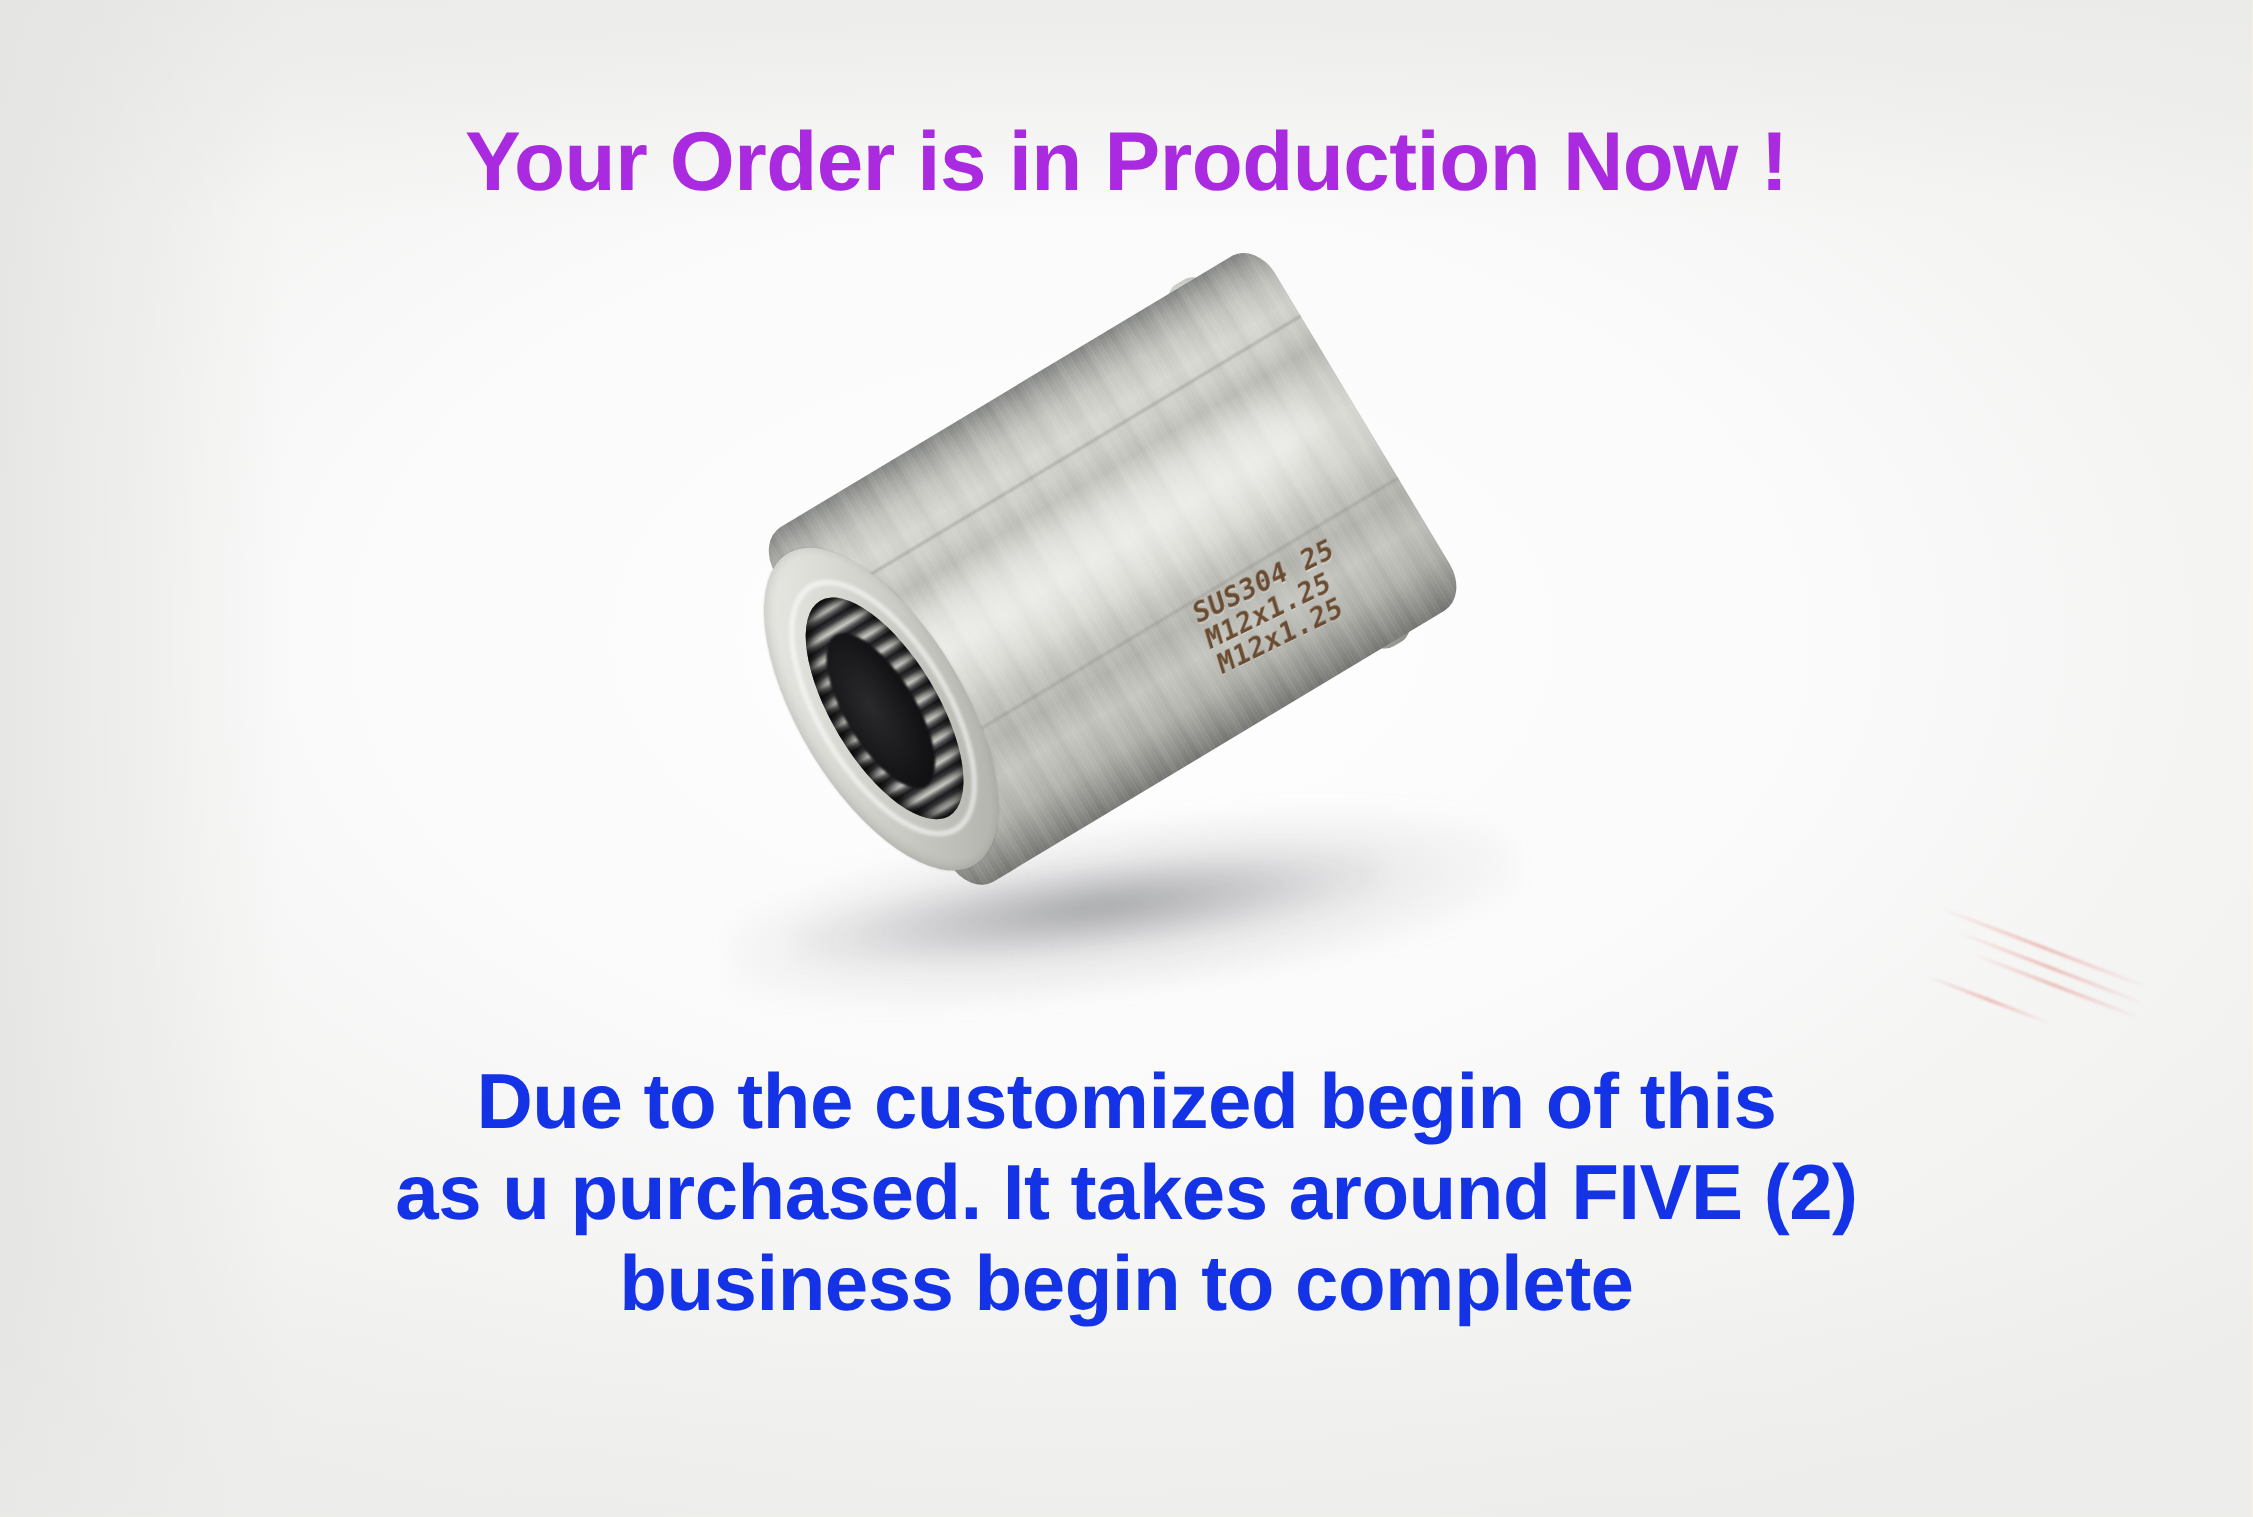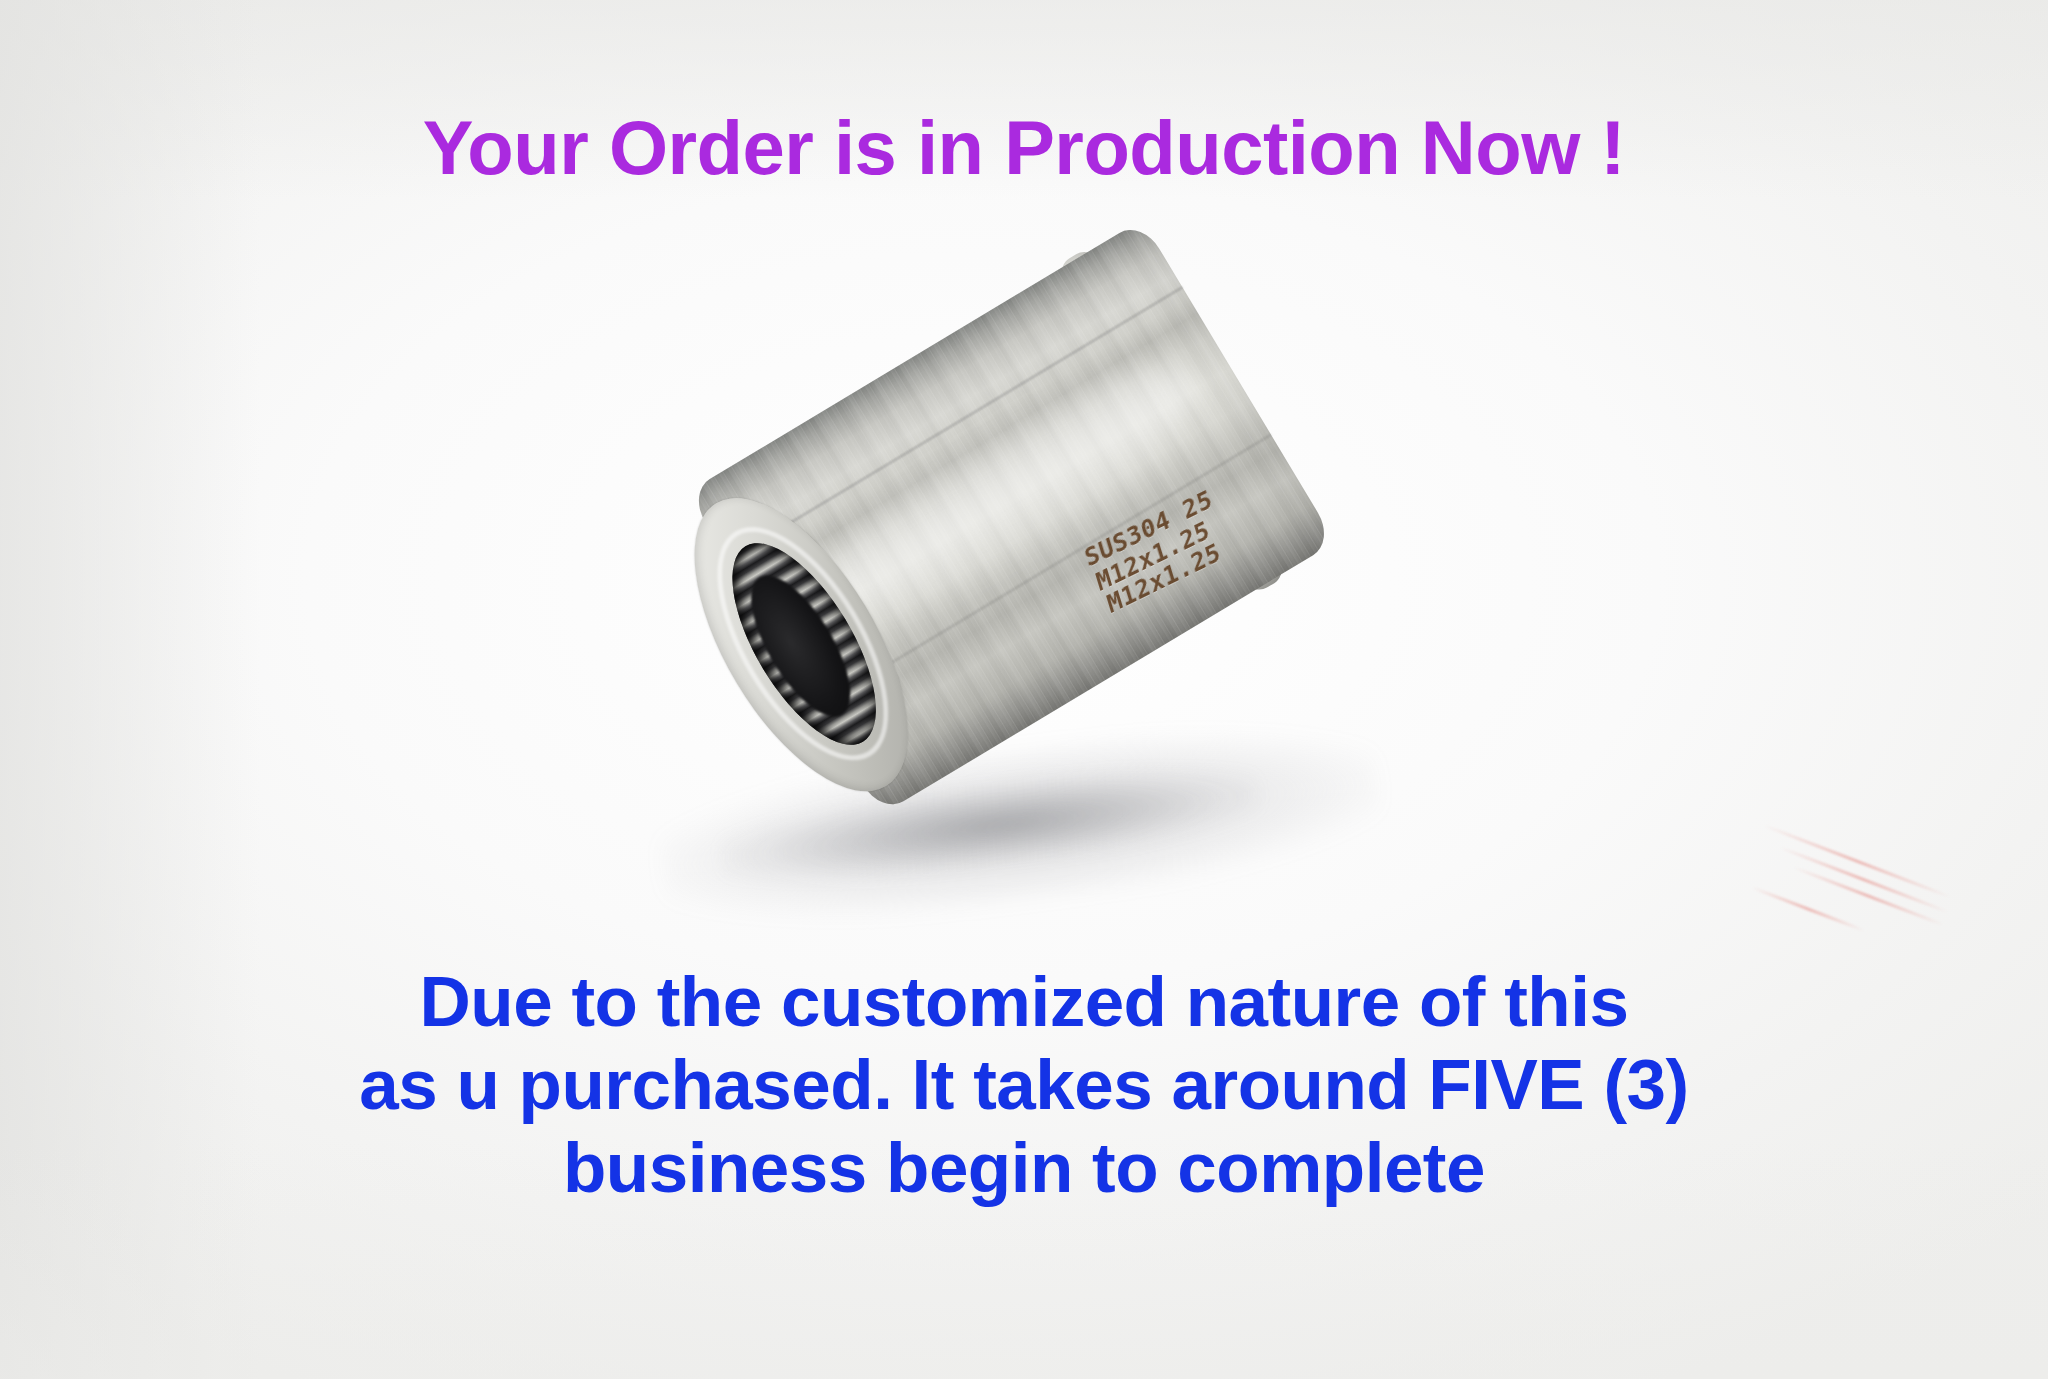--- a/index.html
+++ b/index.html
@@ -344,18 +344,18 @@
         <div class="nut-chamfer"></div>
         <div class="nut-bore">
           <div class="nut-bore-inner"></div>
         </div>
       </div>
 
     </div>
   </div>
 
   <div class="body-copy" style="color:#1433e6;">
-    <span class="bline">Due to the customized nature of this</span>
-    <span class="bline">as u purchased. It takes around FIVE (3)</span>
+    <span class="bline">Due to the customized begin of this</span>
+    <span class="bline">as u purchased. It takes around FIVE (2)</span>
     <span class="bline">business begin to complete</span>
   </div>
 
 </div>
 
 </body></html>

